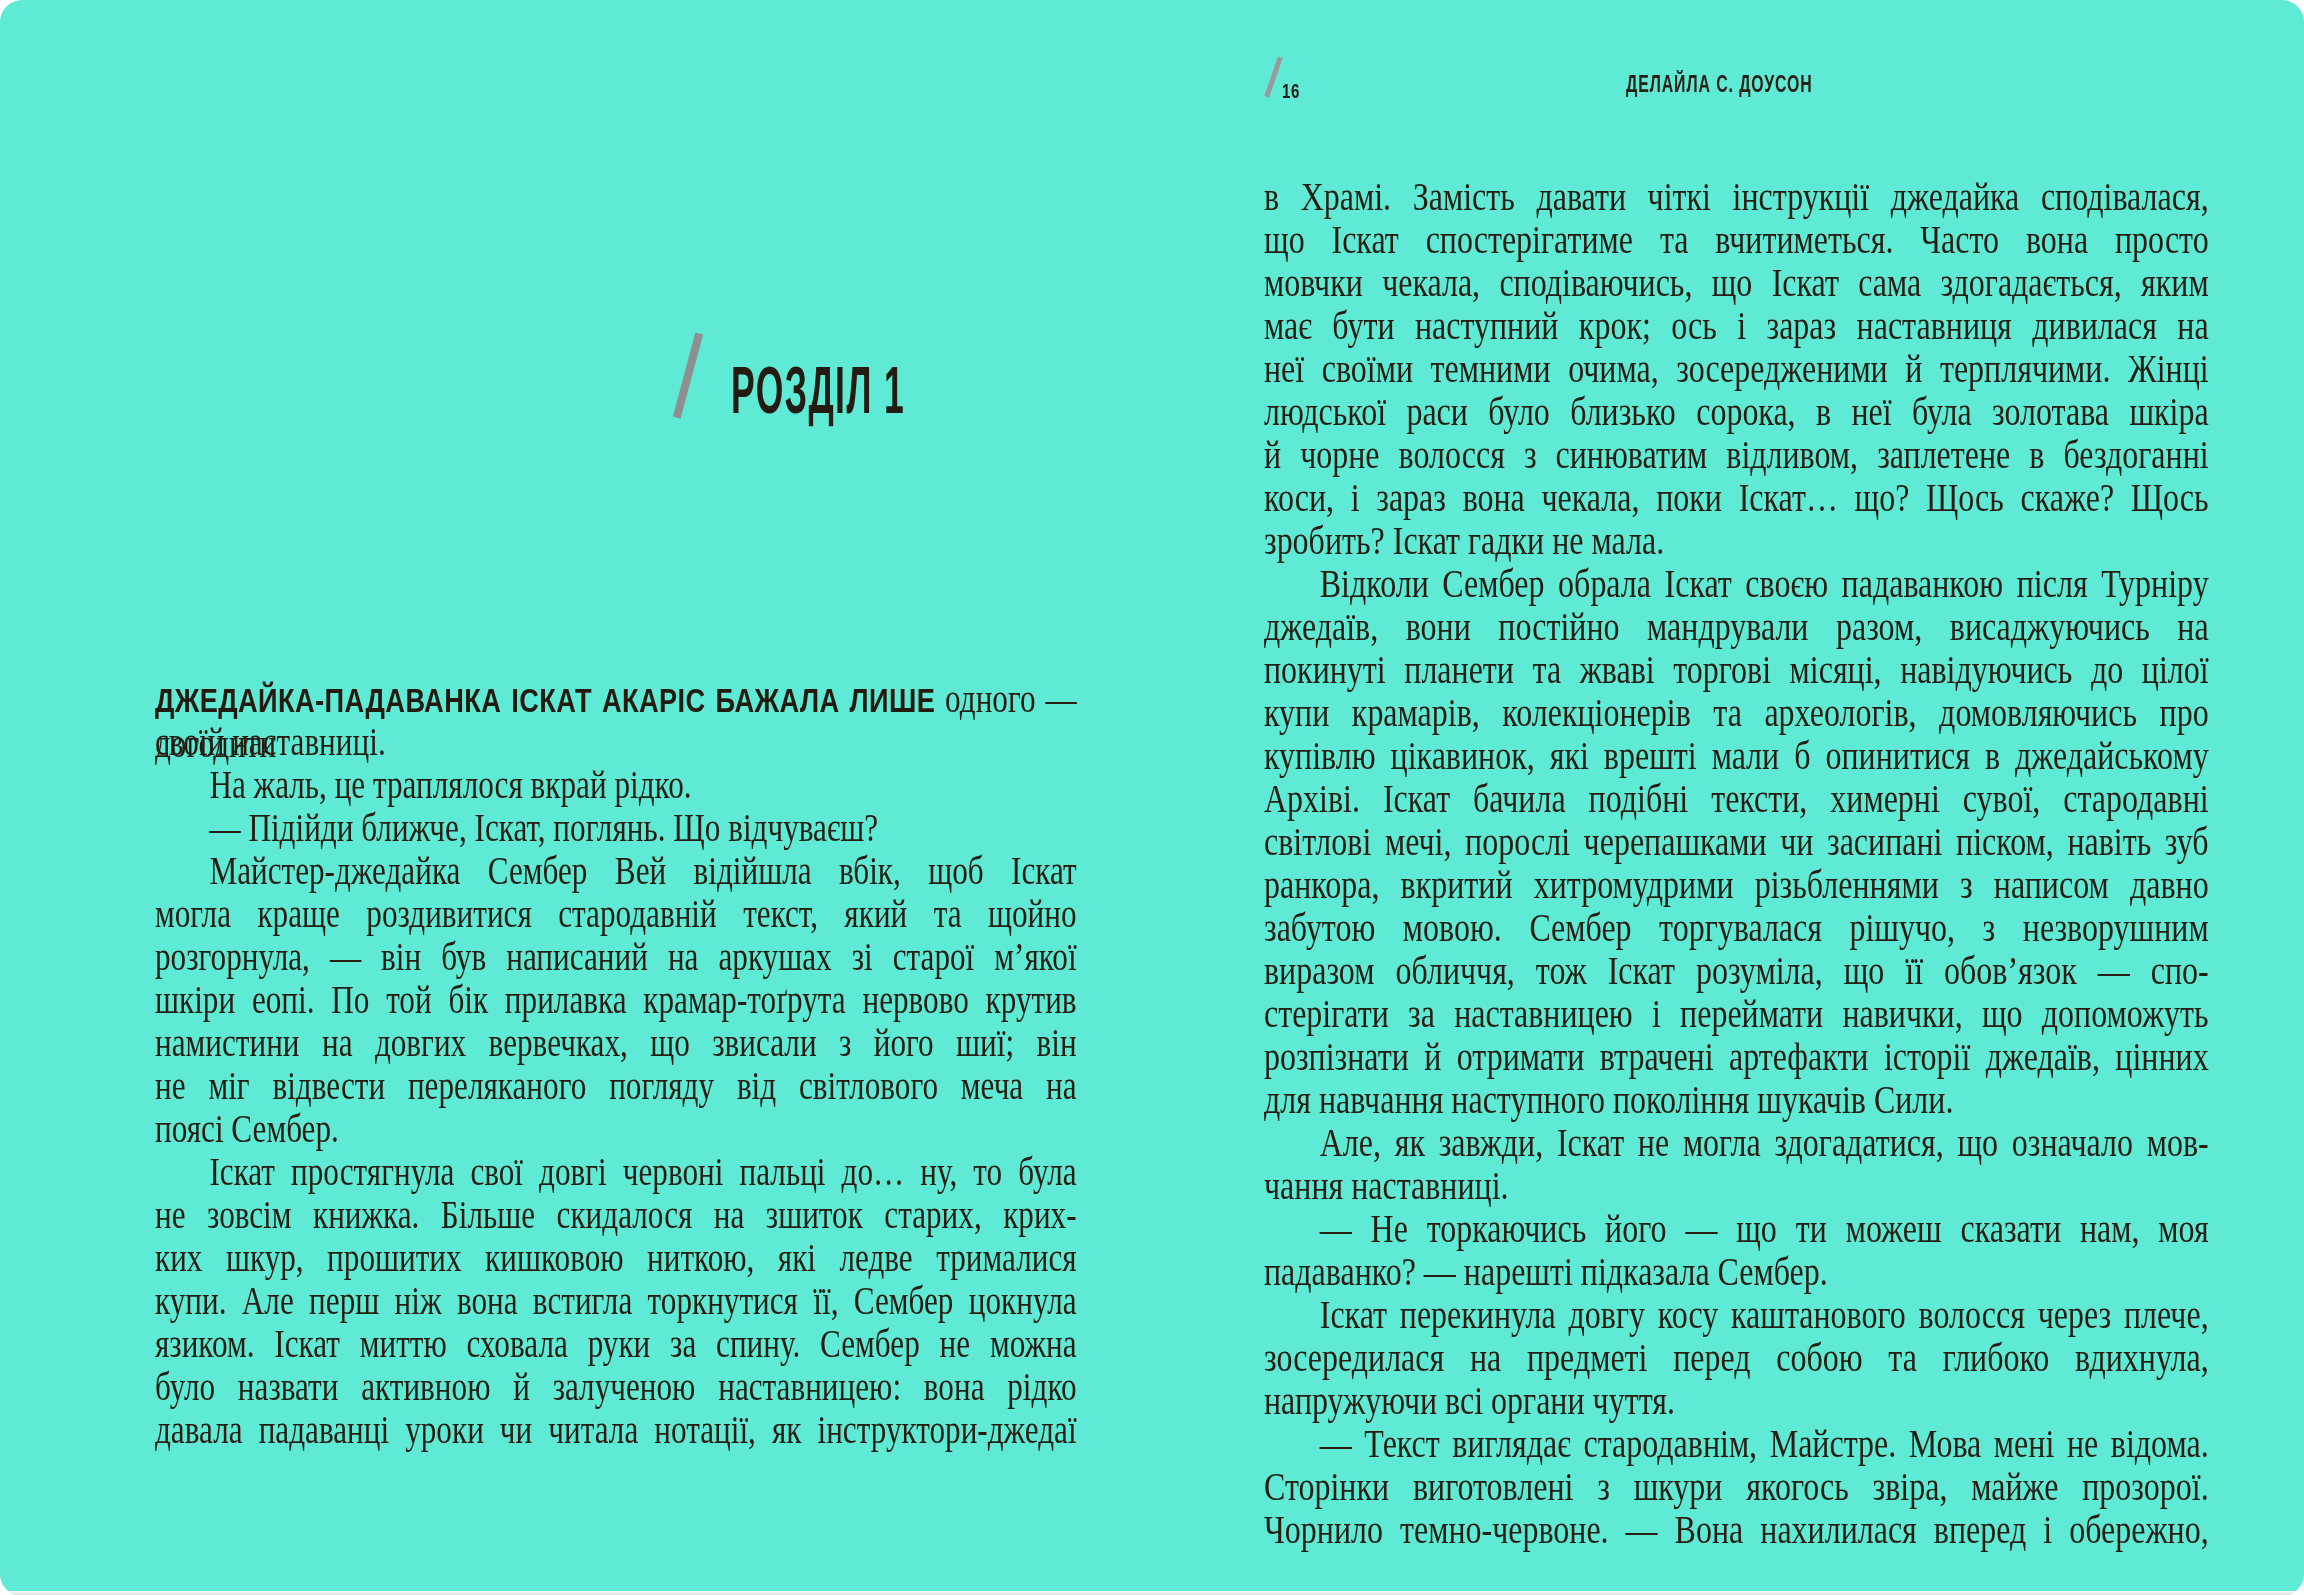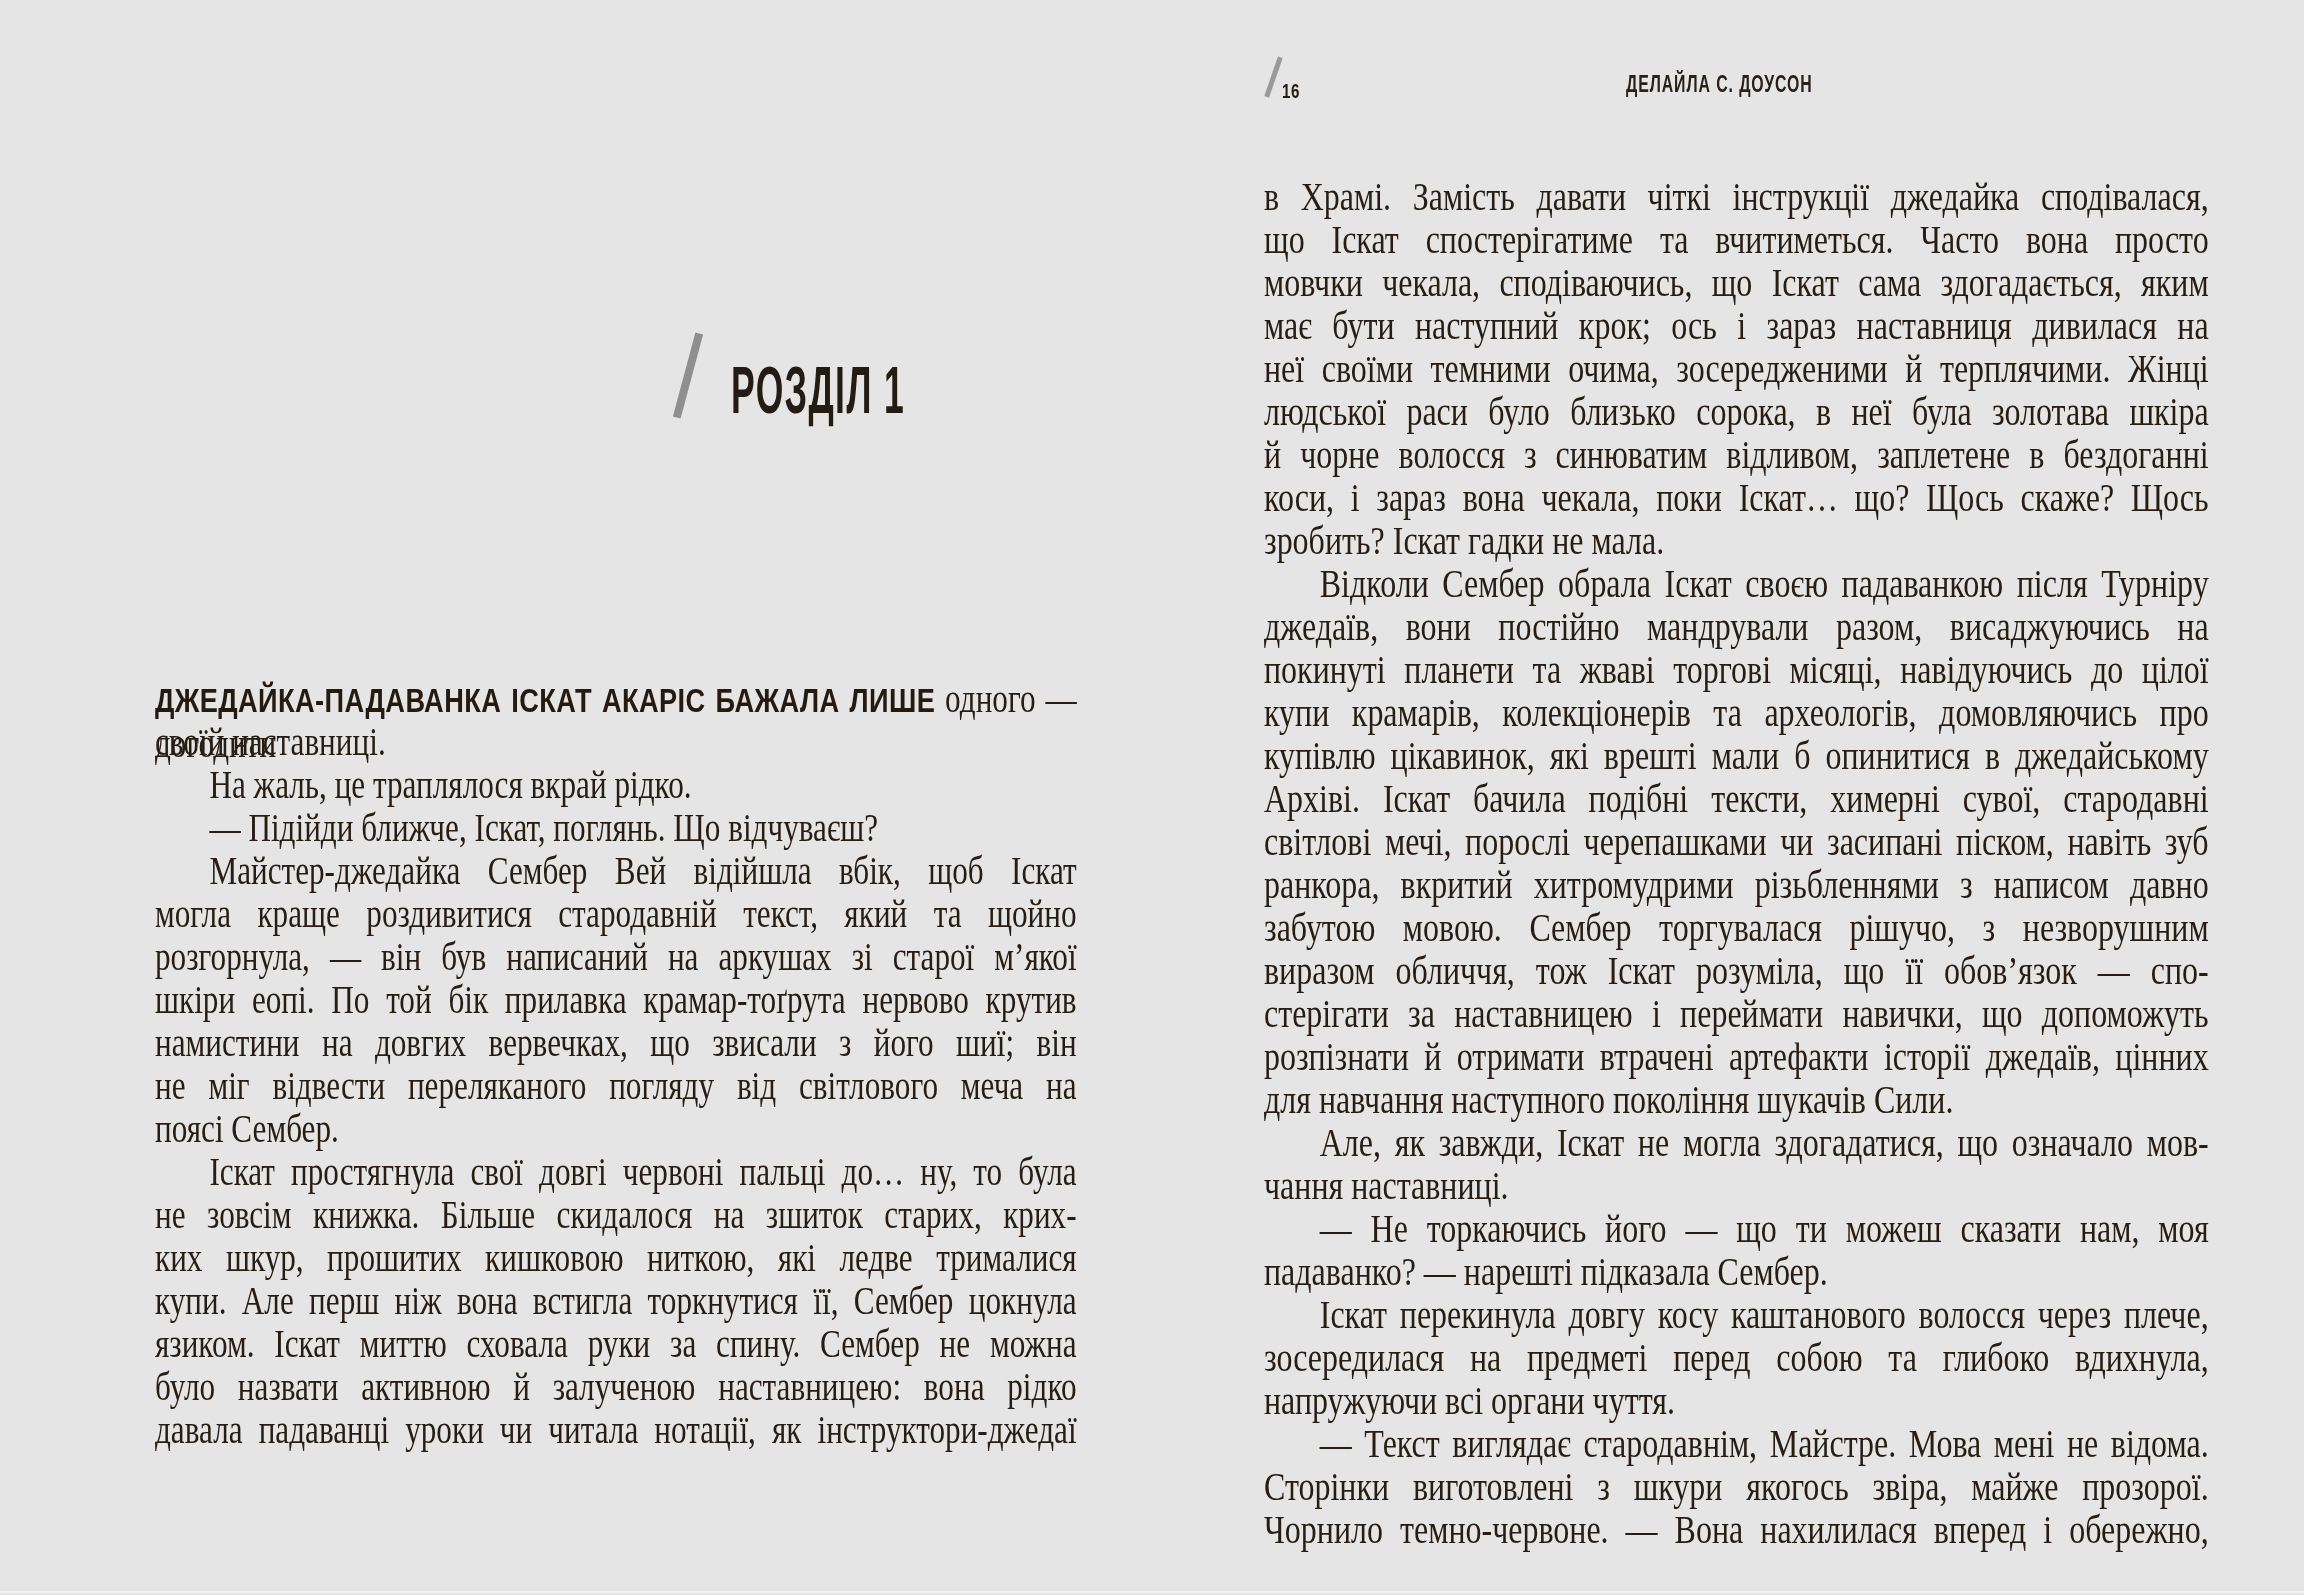--- a/index.html
+++ b/index.html
@@ -1,21 +1,22 @@
 <!DOCTYPE html>
 <html style="font-size:14.4px"><head>
 <meta charset="utf-8">
 <style>
   html,body{margin:0;padding:0;}
   .page{
     position:relative;
     width:2304px;height:1596px;
-    background:#e5e5e5;
+    background:#5eead4;
     overflow:hidden;
     font-family:"Liberation Serif","DejaVu Serif",serif;
+    border-radius:22px;
   }
   
   .col{
     position:absolute;
     width:1152px;
     transform-origin:top left;
     color:#271d13;
   }
   #left-col{left:155px;top:677px;transform:scaleX(0.80);}
   #right-col{left:1264px;top:175px;transform:scaleX(0.82);}

